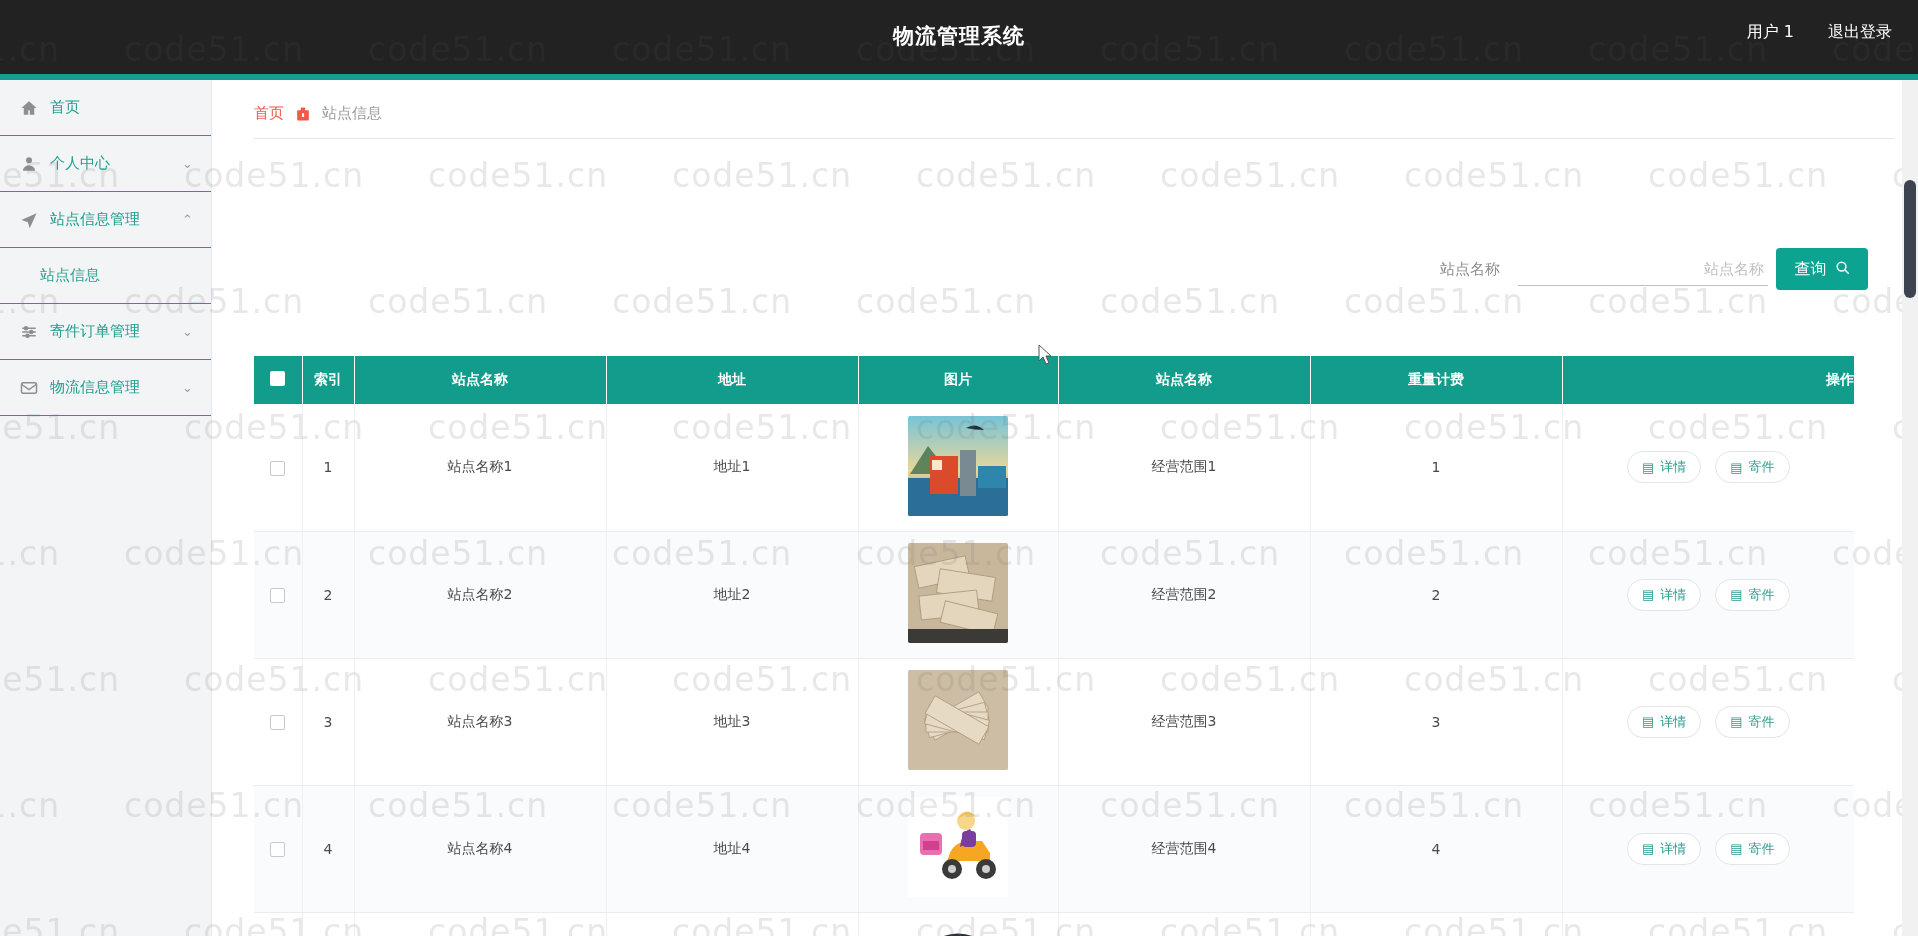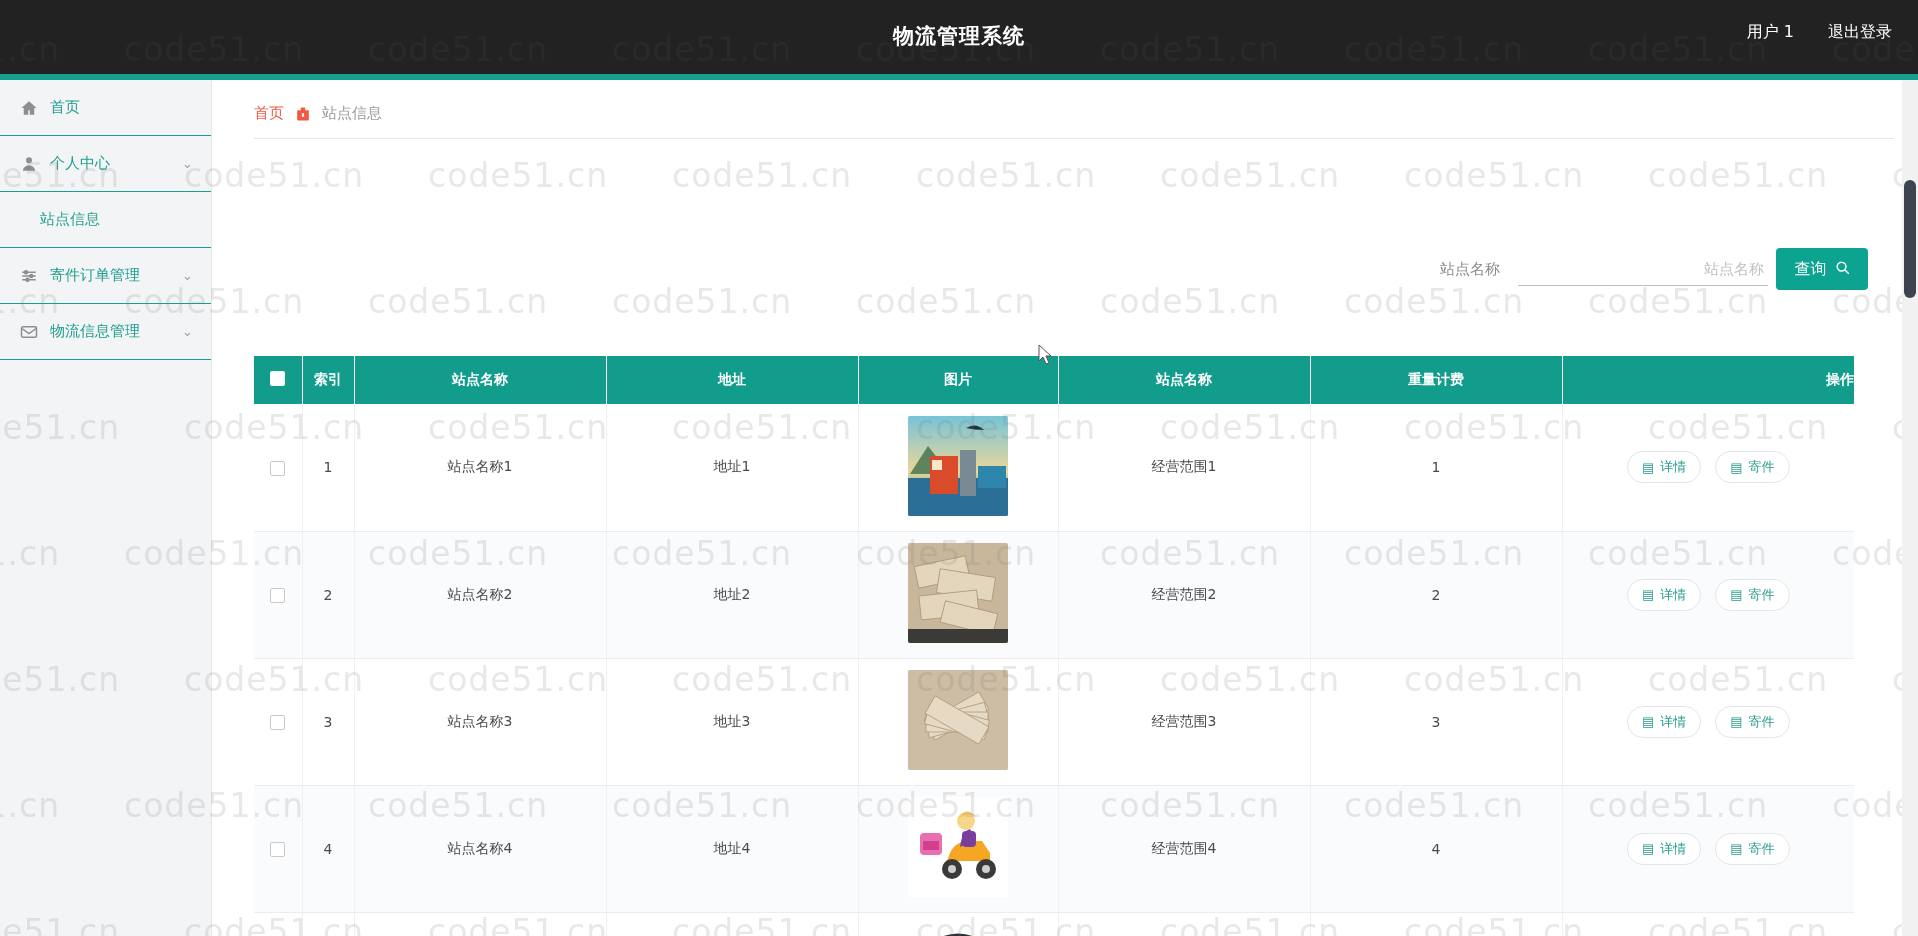--- a/index.html
+++ b/index.html
@@ -211,20 +211,29 @@
       <span class="ic">
         <svg width="18" height="18" viewBox="0 0 24 24" fill="#8b8f92">
             <circle cx="12" cy="7" r="4"></circle>
             <path d="M4 21c0-4.4 3.6-7 8-7s8 2.6 8 7z"></path>
           </svg>
       </span>
       <span class="lbl">个人中心</span>
       <span class="chev">⌄</span>
     </div>
 
+    <div class="side-item">
+      <span class="ic">
+        <svg width="18" height="18" viewBox="0 0 24 24" fill="#8b8f92">
+            <path d="M2 12l20-9-9 20-2.5-8z"></path>
+          </svg>
+      </span>
+      <span class="lbl">站点信息管理</span>
+      <span class="chev">⌃</span>
+    </div>
 
     <div class="side-sub">
       <span>站点信息</span>
     </div>
 
     <div class="side-item">
       <span class="ic">
         <svg width="18" height="18" viewBox="0 0 24 24" stroke="#8b8f92" stroke-width="2" fill="none">
           <line x1="3" y1="7" x2="21" y2="7"></line>
             <line x1="3" y1="12" x2="21" y2="12"></line>

